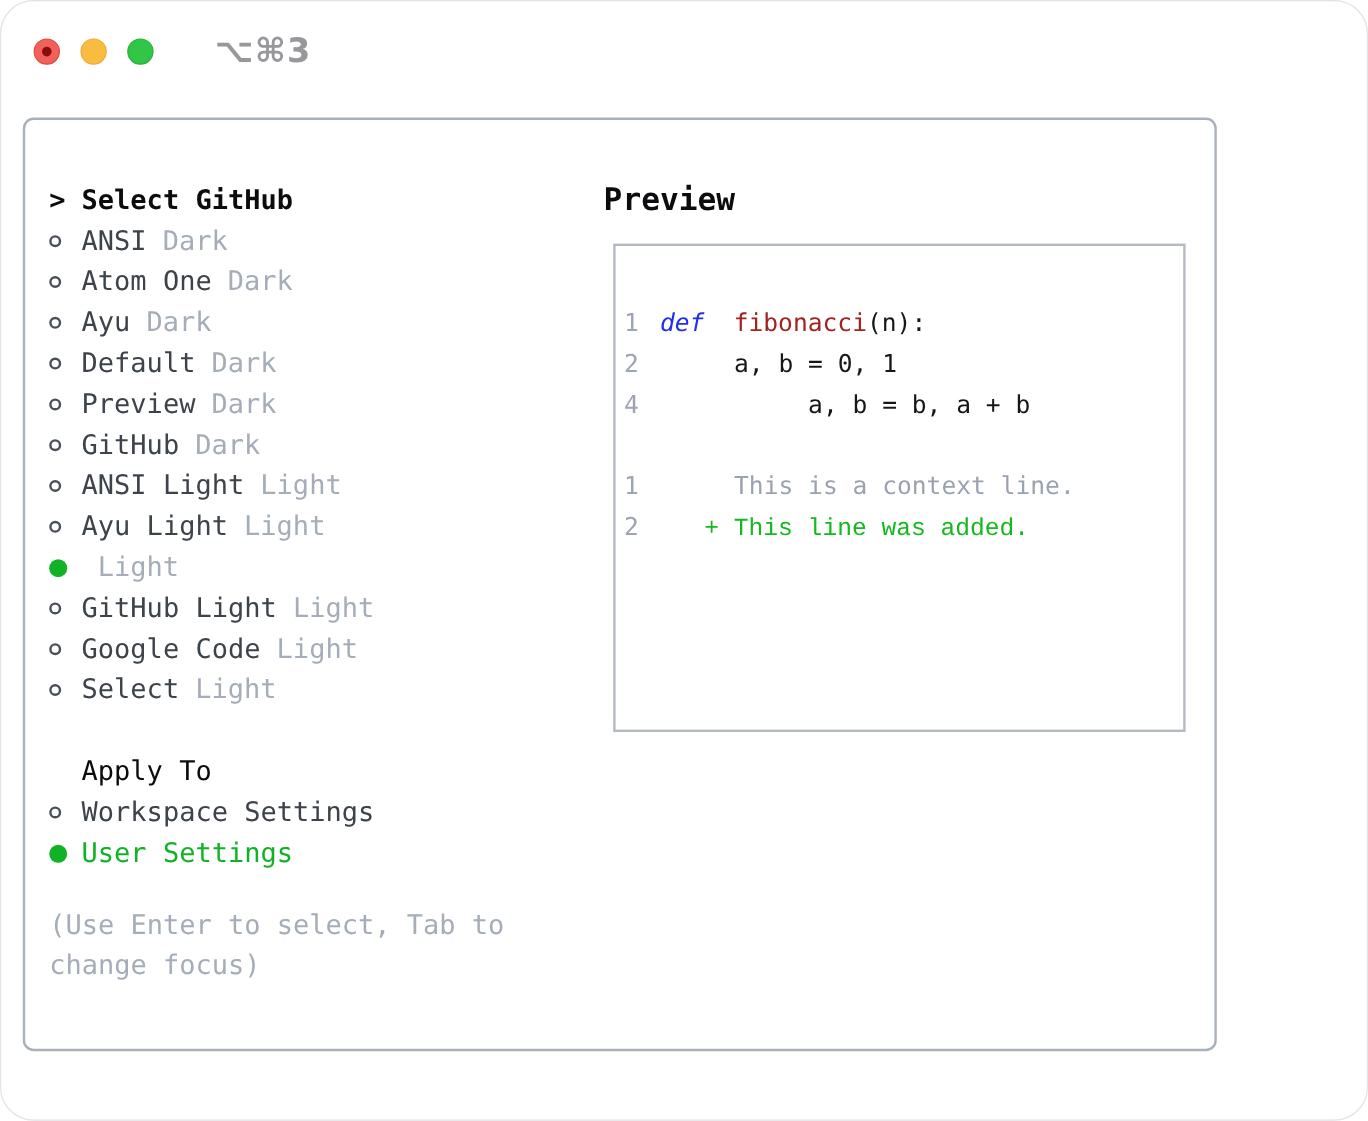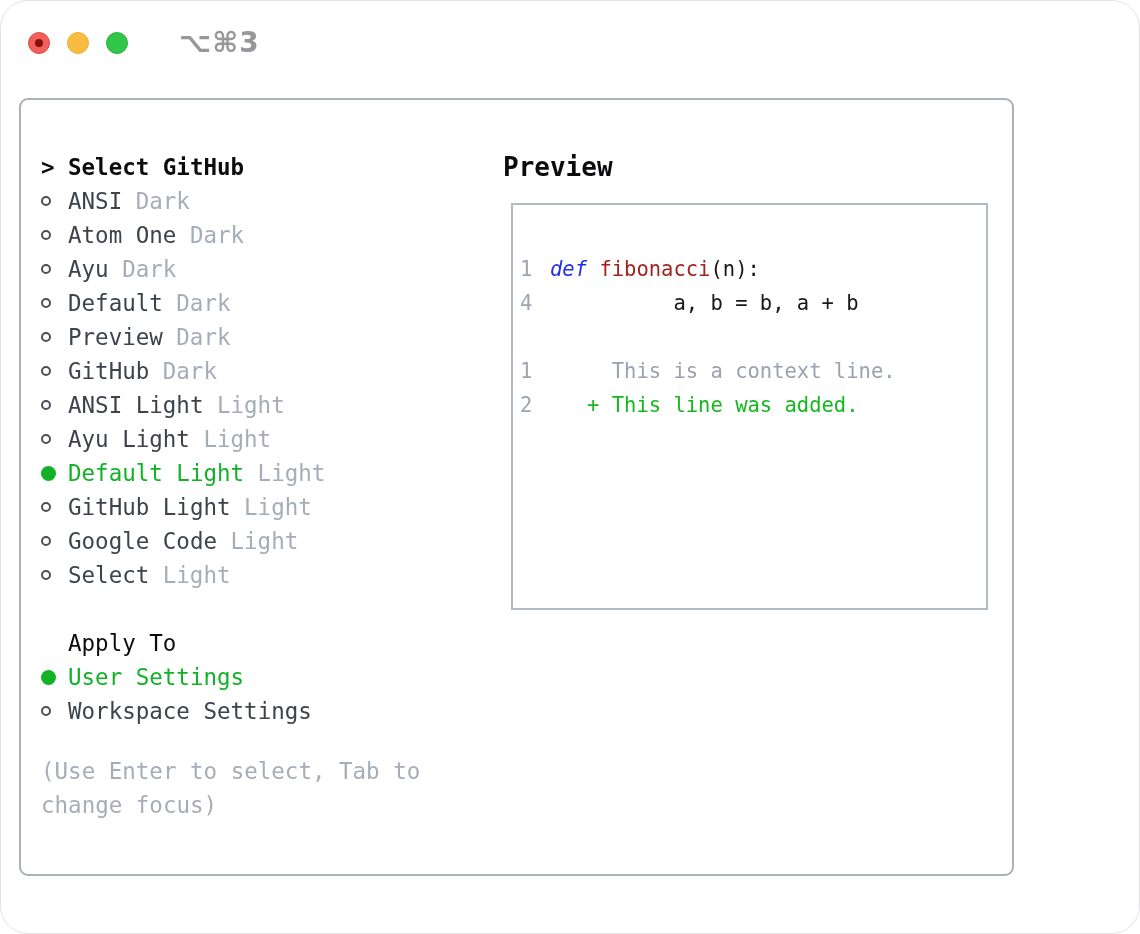--- a/index.html
+++ b/index.html
@@ -91,25 +91,25 @@
     position: absolute; left: 490px; top: 103px;
     width: 477px; height: 407px;
     border: 2px solid var(--preview-border);
     background: #ffffff;
     padding: 47px 4px 0 7px;
     overflow: hidden;
   }
   .code-line { height: 34px; line-height: 34px; font-size: 20.5px; white-space: pre; }
   .ln { display: inline-block; width: 30px; color: var(--line-num); }
   .tok-kw  { color: var(--kw-blue); font-style: italic; }
-  .tok-fn  { color: var(--fn-red); }
+  .tok-fn  { color: var(--fn-red); margin-left: 12px; }
   .tok-pl  { color: var(--code-black); }
   .tok-ctx { color: var(--ctx-gray); }
   .tok-del { color: var(--del-red); }
-  .tok-add { color: var(--add-green); }
+  .tok-add { color: var(--add-green); font-family: Liberation Mono, monospace; }
 </style>
 </head>
 <body>
 
 <div class="window">
 
   <div class="titlebar">
     <span class="dot red">
       <span class="dot-inner"></span>
     </span>
@@ -128,44 +128,45 @@
 
       <div id="theme-list">
           <div class="row"><span class="bullet-col"><span class="circle"></span></span><span class="theme-name">ANSI</span><span class="variant">Dark</span></div>
           <div class="row"><span class="bullet-col"><span class="circle"></span></span><span class="theme-name">Atom One</span><span class="variant">Dark</span></div>
           <div class="row"><span class="bullet-col"><span class="circle"></span></span><span class="theme-name">Ayu</span><span class="variant">Dark</span></div>
           <div class="row"><span class="bullet-col"><span class="circle"></span></span><span class="theme-name">Default</span><span class="variant">Dark</span></div>
           <div class="row"><span class="bullet-col"><span class="circle"></span></span><span class="theme-name">Preview</span><span class="variant">Dark</span></div>
           <div class="row"><span class="bullet-col"><span class="circle"></span></span><span class="theme-name">GitHub</span><span class="variant">Dark</span></div>
           <div class="row"><span class="bullet-col"><span class="circle"></span></span><span class="theme-name">ANSI Light</span><span class="variant">Light</span></div>
           <div class="row"><span class="bullet-col"><span class="circle"></span></span><span class="theme-name">Ayu Light</span><span class="variant">Light</span></div>
-          <div class="row"><span class="bullet-col"><span class="circle selected"></span></span><span class="theme-name selected">Default Light</span><span class="variant">Light</span></div>
+          <div class="row"><span class="bullet-col"><span class="circle selected"></span></span><span class="variant">Light</span></div>
           <div class="row"><span class="bullet-col"><span class="circle"></span></span><span class="theme-name">GitHub Light</span><span class="variant">Light</span></div>
           <div class="row"><span class="bullet-col"><span class="circle"></span></span><span class="theme-name">Google Code</span><span class="variant">Light</span></div>
           <div class="row"><span class="bullet-col"><span class="circle"></span></span><span class="theme-name">Select</span><span class="variant">Light</span></div>
         </div>
 
       <div class="row apply-gap">
         <span class="bullet-col"></span>
         <span class="apply-label">Apply To</span>
       </div>
 
       <div id="apply-list">
+          <div class="row"><span class="bullet-col"><span class="circle"></span></span><span class="option-name">Workspace Settings</span></div>
           <div class="row"><span class="bullet-col"><span class="circle selected"></span></span><span class="option-name selected">User Settings</span></div>
-          <div class="row"><span class="bullet-col"><span class="circle"></span></span><span class="option-name">Workspace Settings</span></div>
         </div>
 
       <div class="hint">(Use Enter to select, Tab to change focus)</div>
     </div>
 
     <div class="preview-label">Preview</div>
 
     <div class="preview-box">
       <div id="code-lines">
           <div class="code-line"><span class="ln">1</span><span class="tok-kw">def</span><span class="tok-pl"> </span><span class="tok-fn">fibonacci</span><span class="tok-pl">(n):</span></div>
+          <div class="code-line"><span class="ln">2</span><span class="tok-pl">     a, b = 0, 1</span></div>
           <div class="code-line"><span class="ln">4</span><span class="tok-pl">          a, b = b, a + b</span></div>
           <div class="code-line"></div>
           <div class="code-line"><span class="ln">1</span><span class="tok-ctx">     This is a context line.</span></div>
           <div class="code-line"><span class="ln">2</span><span class="tok-add">   + This line was added.</span></div>
         </div>
     </div>
 
   </div>
 </div>
 

